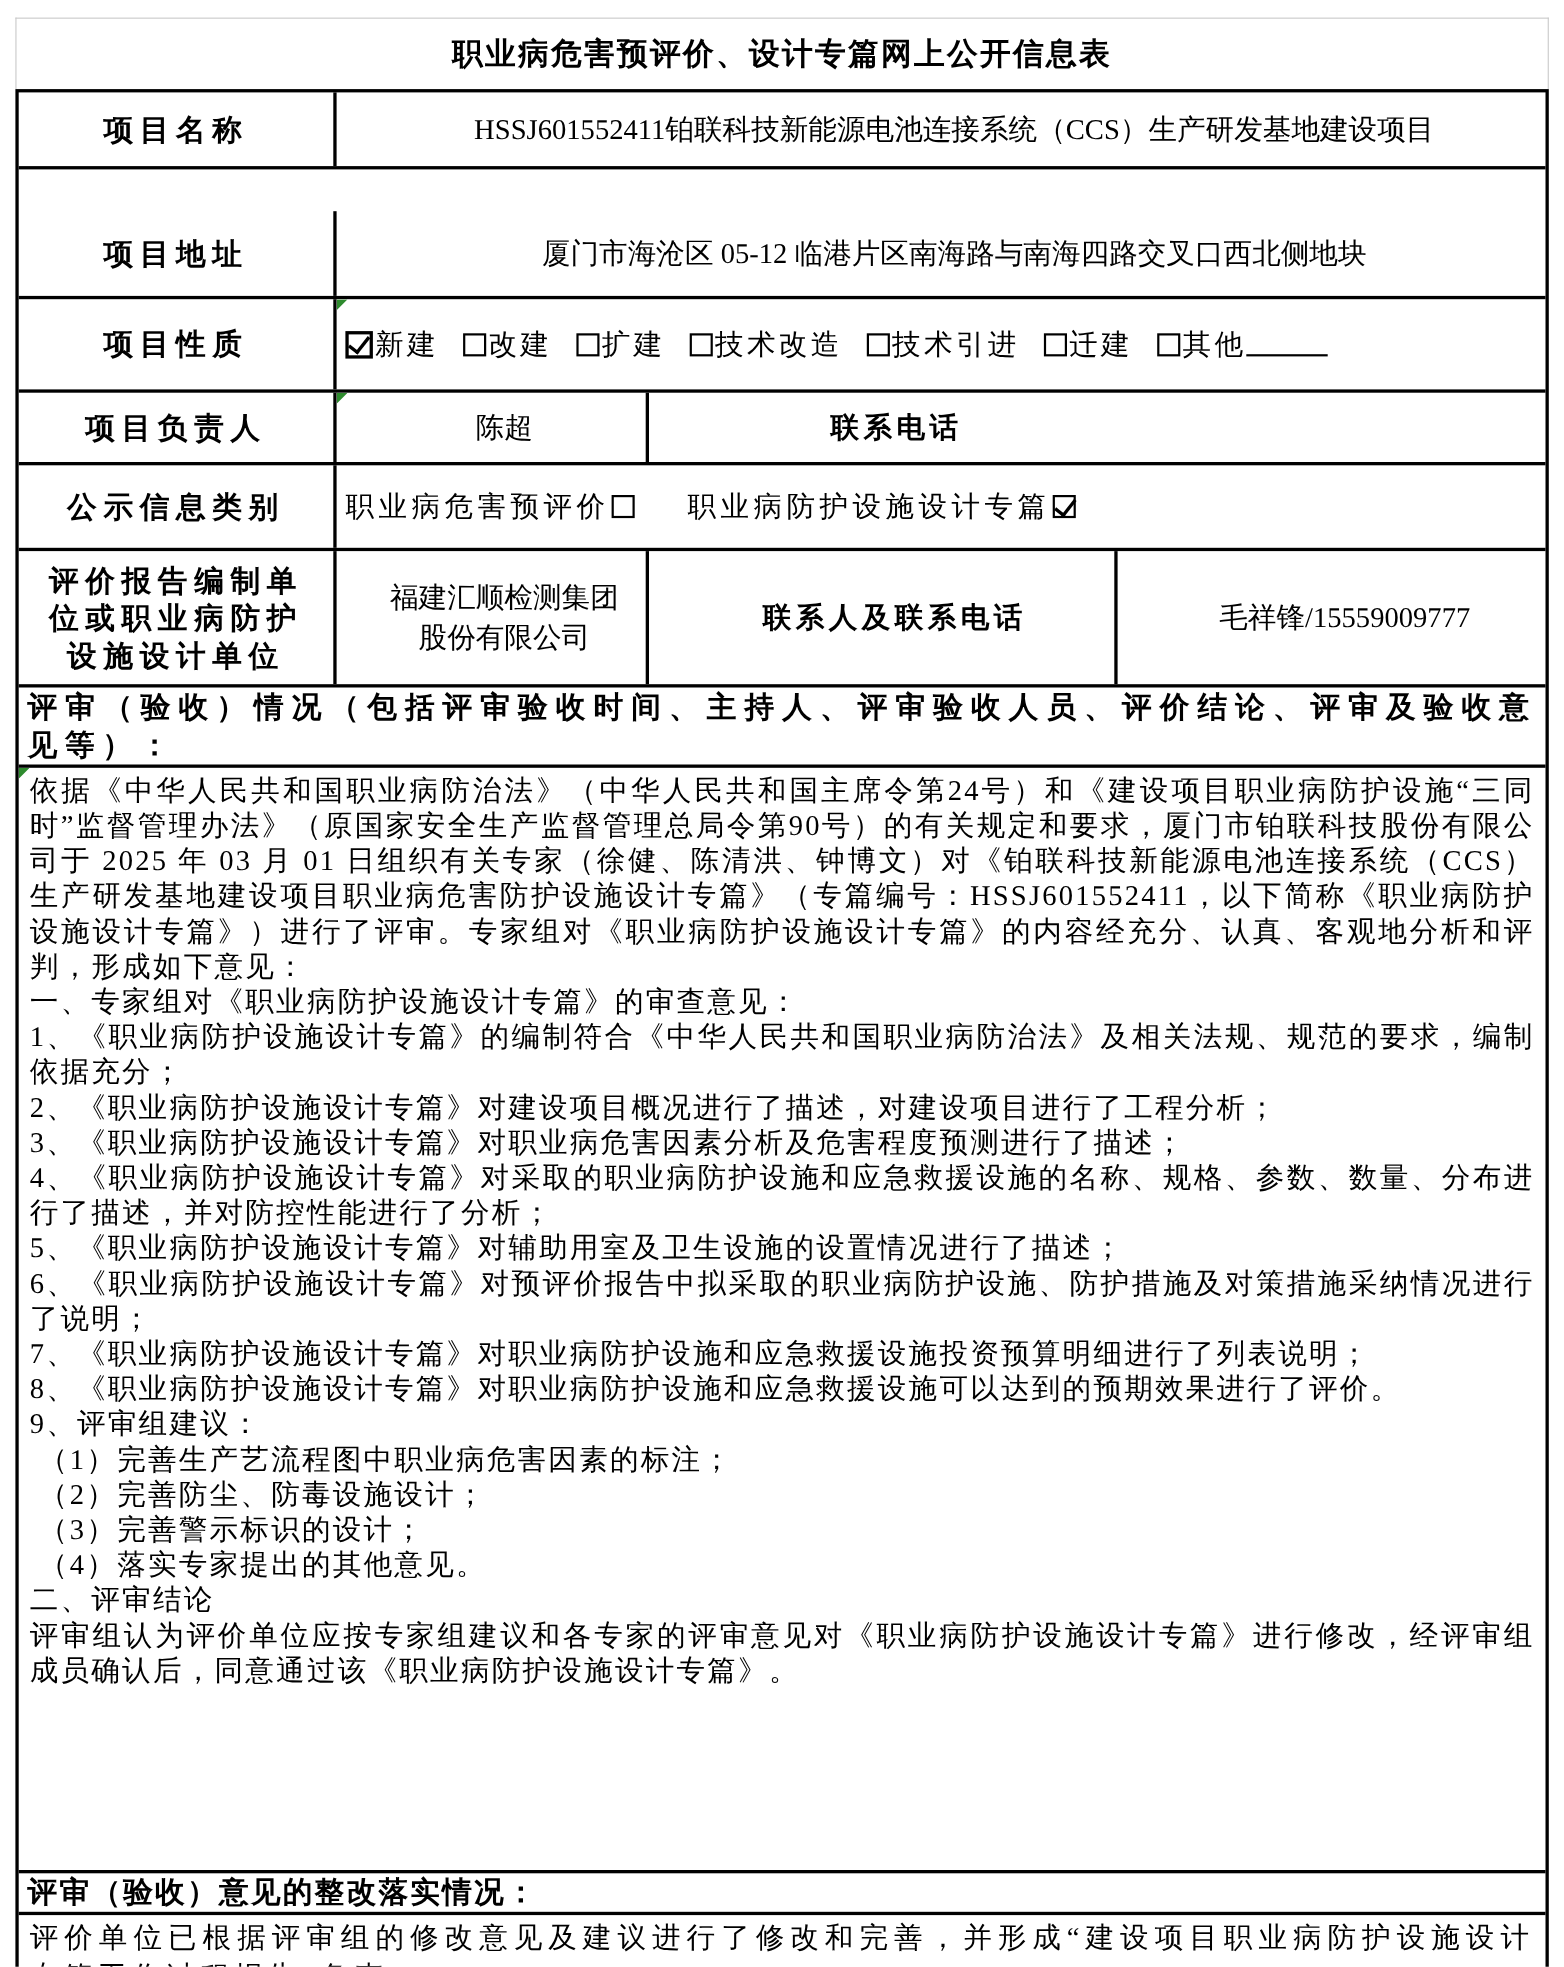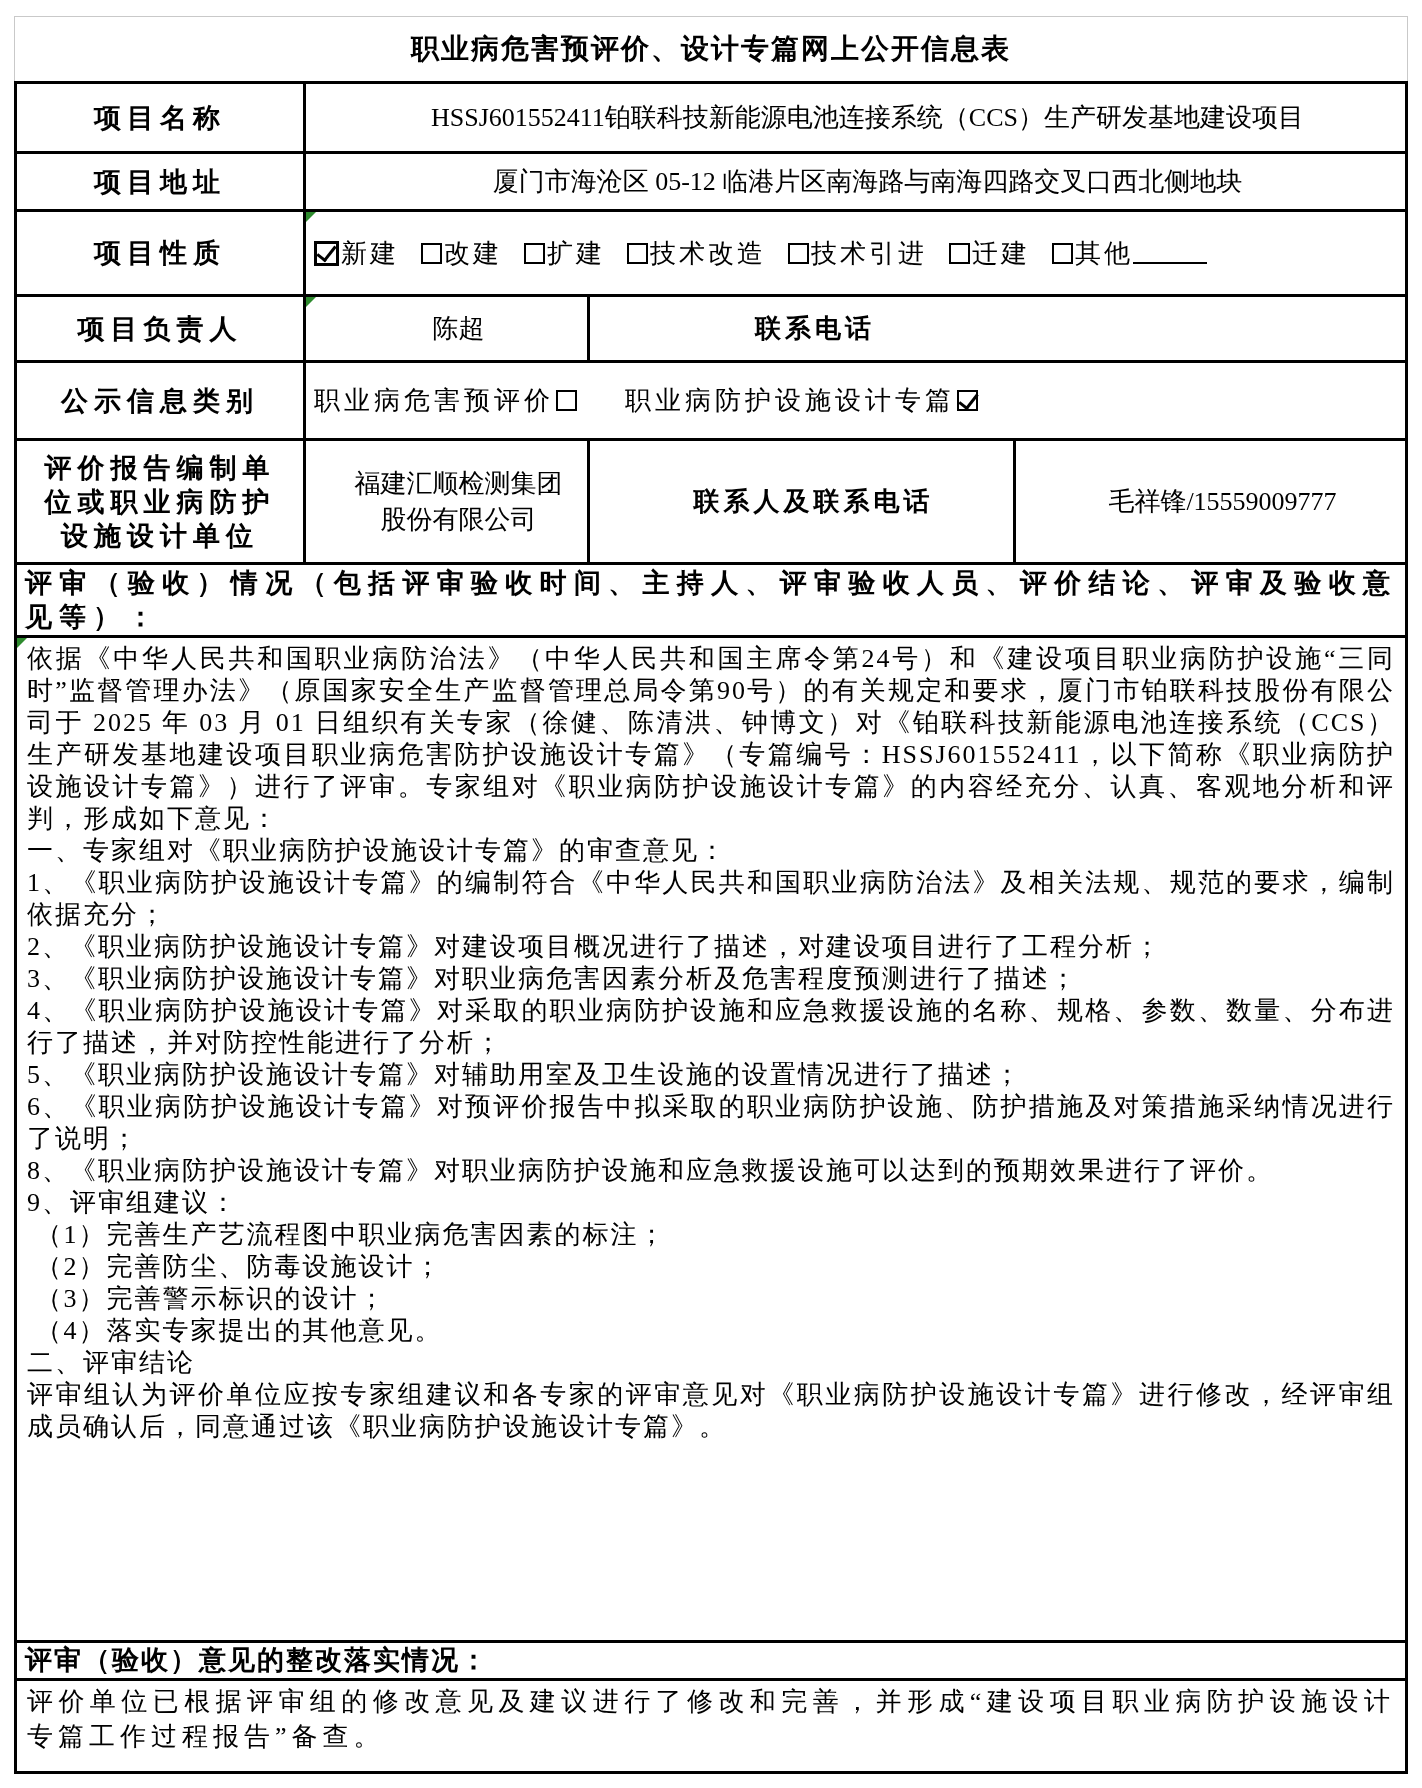--- a/index.html
+++ b/index.html
@@ -33,21 +33,21 @@
 
   
   .w1{width:289px;flex:0 0 289px;}
   .w2{width:284px;flex:0 0 284px;}
   .w3{width:426px;flex:0 0 426px;}
   .w4{width:389px;flex:0 0 389px;}
   .wv{width:1099px;flex:0 0 1099px;}
   .wfull{width:1388px;flex:0 0 1388px;}
 
   
-  .r-name{height:70px;} .r-addr{height:58px;} .r-nature{height:85px;}
+  .r-name{height:70px;} .r-addr{height:80px;margin-top:38px;} .r-nature{height:85px;}
   .r-mgr{height:66px;} .r-pub{height:78px;} .r-org{height:124px;}
   .r-revhdr{height:73px;} .r-revbody{height:1005px;}
   .r-rechdr{height:38px;} .r-recbody{height:90px;}
 
   .lab{
     justify-content:center;text-align:center;
     font-weight:bold;font-size:27px;letter-spacing:6px;padding:0 4px;
   }
   .lab .inner{max-width:260px;line-height:34px;}
   .center{justify-content:center;text-align:center;font-size:26px;padding-left:24px;}
@@ -174,20 +174,21 @@
         <span class="flag"></span>
         <div>
             <div class="para">依据《中华人民共和国职业病防治法》（中华人民共和国主席令第24号）和《建设项目职业病防护设施“三同时”监督管理办法》（原国家安全生产监督管理总局令第90号）的有关规定和要求，厦门市铂联科技股份有限公司于 2025 年 03 月 01 日组织有关专家（徐健、陈清洪、钟博文）对《铂联科技新能源电池连接系统（CCS）生产研发基地建设项目职业病危害防护设施设计专篇》（专篇编号：HSSJ601552411，以下简称《职业病防护设施设计专篇》）进行了评审。专家组对《职业病防护设施设计专篇》的内容经充分、认真、客观地分析和评判，形成如下意见：</div>
             <div class="para">一、专家组对《职业病防护设施设计专篇》的审查意见：</div>
             <div class="para">1、《职业病防护设施设计专篇》的编制符合《中华人民共和国职业病防治法》及相关法规、规范的要求，编制依据充分；</div>
             <div class="para">2、《职业病防护设施设计专篇》对建设项目概况进行了描述，对建设项目进行了工程分析；</div>
             <div class="para">3、《职业病防护设施设计专篇》对职业病危害因素分析及危害程度预测进行了描述；</div>
             <div class="para">4、《职业病防护设施设计专篇》对采取的职业病防护设施和应急救援设施的名称、规格、参数、数量、分布进行了描述，并对防控性能进行了分析；</div>
             <div class="para">5、《职业病防护设施设计专篇》对辅助用室及卫生设施的设置情况进行了描述；</div>
             <div class="para">6、《职业病防护设施设计专篇》对预评价报告中拟采取的职业病防护设施、防护措施及对策措施采纳情况进行了说明；</div>
+            <div class="para">7、《职业病防护设施设计专篇》对职业病防护设施和应急救援设施投资预算明细进行了列表说明；</div>
             <div class="para">8、《职业病防护设施设计专篇》对职业病防护设施和应急救援设施可以达到的预期效果进行了评价。</div>
             <div class="para">9、评审组建议：</div>
             <div class="para"> （1）完善生产艺流程图中职业病危害因素的标注；</div>
             <div class="para"> （2）完善防尘、防毒设施设计；</div>
             <div class="para"> （3）完善警示标识的设计；</div>
             <div class="para"> （4）落实专家提出的其他意见。</div>
             <div class="para">二、评审结论</div>
             <div class="para">评审组认为评价单位应按专家组建议和各专家的评审意见对《职业病防护设施设计专篇》进行修改，经评审组成员确认后，同意通过该《职业病防护设施设计专篇》。</div>
           </div>
       </div>

